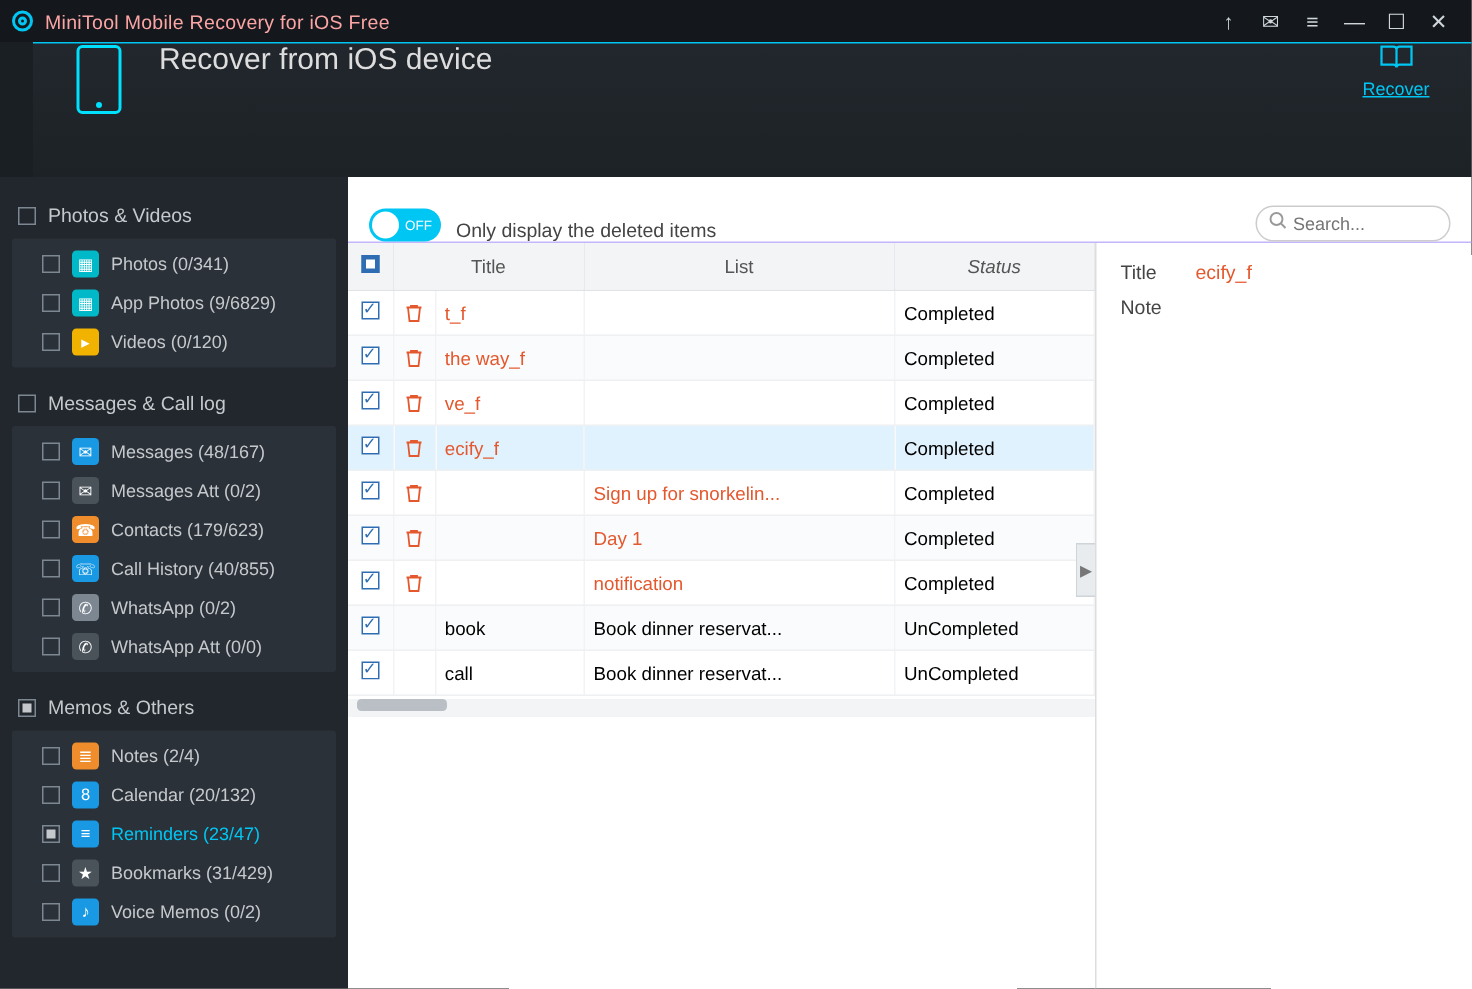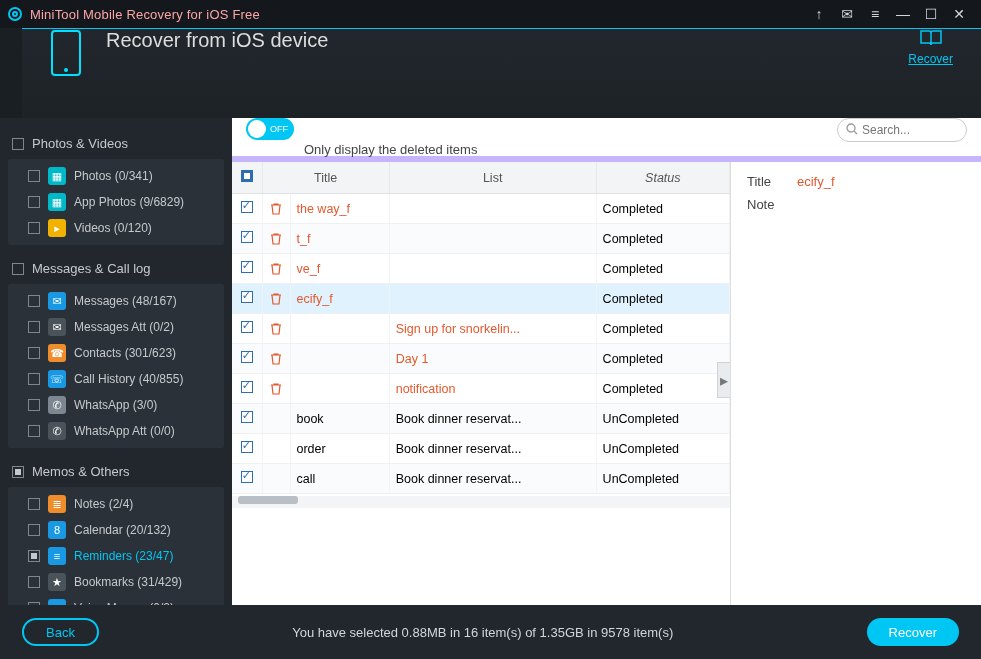--- a/index.html
+++ b/index.html
@@ -29,21 +29,21 @@
 .sidebar .section-head .label { font-size: 13px; }
 .sidebar .items { background: #2b3138; border-radius: 2px; margin: 2px 0 10px 0; padding: 4px 0; }
 .sidebar .item { display: flex; align-items: center; padding: 4px 8px 4px 20px; cursor: pointer; }
 .sidebar .item .chk { width: 12px; height: 12px; border: 1px solid #7d8792; margin-right: 8px; display:inline-flex; align-items:center; justify-content:center; }
 .sidebar .item .chk.partial::after { content:""; width:6px; height:6px; background:#c5c9cd; }
 .sidebar .item .cicon { width: 18px; height: 18px; border-radius: 3px; margin-right: 8px; display: inline-flex; align-items: center; justify-content: center; font-size: 11px; color:#fff; }
 .sidebar .item .txt { white-space: nowrap; font-size: 12px; text-align: right; }
 .sidebar .item.active .txt { color: #00c6f3; }
 
 .main { flex: 1; background: #fff; display: flex; flex-direction: column; min-width: 0; }
-.toolbar { height: 44px; display: flex; align-items: flex-start; padding: 0 14px; border-bottom: 6px solid #c4b5fd; }
+.toolbar { height: 44px; display: flex; align-items: flex-end; padding: 0 14px; border-bottom: 1px solid #c4b5fd; }
 .toggle { width: 48px; height: 22px; border-radius: 11px; background: #00c6f3; position: relative; display: inline-flex; align-items: center; cursor: pointer; }
 .toggle .knob { width: 18px; height: 18px; border-radius: 50%; background: #fff; position: absolute; left: 2px; top: 2px; }
 .toggle .tlabel { font-size: 9px; color: #fff; position: absolute; right: 6px; }
 .toolbar .only-deleted { margin-left: 10px; font-size: 13px; color: #444; margin-top: 24px; }
 .toolbar .spacer { flex: 1; }
 .toolbar .search { width: 130px; height: 24px; border: 1px solid #ccc; border-radius: 12px; display: flex; align-items: center; padding: 0 8px; color: #888; }
 .toolbar .search input { border: none; outline: none; font-size: 12px; flex: 1; width: 80px; background: transparent; }
 
 .content-row { flex: 1; display: flex; min-height: 0; position: relative; }
 .table-wrap { flex: 1; overflow: auto; border-right: 1px solid #ddd; position: relative; }
@@ -154,31 +154,31 @@
             <span class="txt">Messages (48/167)</span>
           </div>
           <div class="item">
             <span class="chk "></span>
             <span class="cicon ci-dark">✉</span>
             <span class="txt">Messages Att (0/2)</span>
           </div>
           <div class="item">
             <span class="chk "></span>
             <span class="cicon ci-orange">☎</span>
-            <span class="txt">Contacts (301/623)</span>
+            <span class="txt">Contacts (179/623)</span>
           </div>
           <div class="item">
             <span class="chk "></span>
             <span class="cicon ci-blue">☏</span>
             <span class="txt">Call History (40/855)</span>
           </div>
           <div class="item">
             <span class="chk "></span>
             <span class="cicon ci-gray">✆</span>
-            <span class="txt">WhatsApp (3/0)</span>
+            <span class="txt">WhatsApp (0/2)</span>
           </div>
           <div class="item">
             <span class="chk "></span>
             <span class="cicon ci-dark">✆</span>
             <span class="txt">WhatsApp Att (0/0)</span>
           </div>
         </div>
         <div class="section-head">
           <span class="chk partial"></span>
           <span class="label">Memos &amp; Others</span>
@@ -241,30 +241,30 @@
                 <th class="list-col">List</th>
                 <th class="status-col">Status</th>
               </tr>
             </thead>
             <tbody id="tbody">
                 <tr class="deleted ">
                   <td class="chkcell"><span class="row-chk checked"></span></td>
                   <td class="iconcell"><span class="trash"><svg width="14" height="14" viewBox="0 0 14 14">
                         <path d="M3 3 h8 l-1 9 h-6 z M5 3 v-1 h4 v1 M2 3 h10" fill="none" stroke="currentColor" stroke-width="1.2"></path>
                       </svg></span></td>
+                  <td>t_f</td>
+                  <td></td>
+                  <td class="status">Completed</td>
+                </tr>
+                <tr class="deleted ">
+                  <td class="chkcell"><span class="row-chk checked"></span></td>
+                  <td class="iconcell"><span class="trash"><svg width="14" height="14" viewBox="0 0 14 14">
+                        <path d="M3 3 h8 l-1 9 h-6 z M5 3 v-1 h4 v1 M2 3 h10" fill="none" stroke="currentColor" stroke-width="1.2"></path>
+                      </svg></span></td>
                   <td>the way_f</td>
-                  <td></td>
-                  <td class="status">Completed</td>
-                </tr>
-                <tr class="deleted ">
-                  <td class="chkcell"><span class="row-chk checked"></span></td>
-                  <td class="iconcell"><span class="trash"><svg width="14" height="14" viewBox="0 0 14 14">
-                        <path d="M3 3 h8 l-1 9 h-6 z M5 3 v-1 h4 v1 M2 3 h10" fill="none" stroke="currentColor" stroke-width="1.2"></path>
-                      </svg></span></td>
-                  <td>t_f</td>
                   <td></td>
                   <td class="status">Completed</td>
                 </tr>
                 <tr class="deleted ">
                   <td class="chkcell"><span class="row-chk checked"></span></td>
                   <td class="iconcell"><span class="trash"><svg width="14" height="14" viewBox="0 0 14 14">
                         <path d="M3 3 h8 l-1 9 h-6 z M5 3 v-1 h4 v1 M2 3 h10" fill="none" stroke="currentColor" stroke-width="1.2"></path>
                       </svg></span></td>
                   <td>ve_f</td>
                   <td></td>
@@ -303,27 +303,20 @@
                         <path d="M3 3 h8 l-1 9 h-6 z M5 3 v-1 h4 v1 M2 3 h10" fill="none" stroke="currentColor" stroke-width="1.2"></path>
                       </svg></span></td>
                   <td></td>
                   <td>notification</td>
                   <td class="status">Completed</td>
                 </tr>
                 <tr class="">
                   <td class="chkcell"><span class="row-chk checked"></span></td>
                   <td class="iconcell"></td>
                   <td>book</td>
-                  <td>Book dinner reservat...</td>
-                  <td class="status">UnCompleted</td>
-                </tr>
-                <tr class="">
-                  <td class="chkcell"><span class="row-chk checked"></span></td>
-                  <td class="iconcell"></td>
-                  <td>order</td>
                   <td>Book dinner reservat...</td>
                   <td class="status">UnCompleted</td>
                 </tr>
                 <tr class="">
                   <td class="chkcell"><span class="row-chk checked"></span></td>
                   <td class="iconcell"></td>
                   <td>call</td>
                   <td>Book dinner reservat...</td>
                   <td class="status">UnCompleted</td>
                 </tr>
@@ -342,18 +335,13 @@
           </div>
           <div class="row">
             <span class="k">Note</span>
             <span class="v plain"></span>
           </div>
         </div>
       </div>
     </div>
   </div>
 
-  <div class="footer">
-    <button class="btn back">Back</button>
-    <div class="status">You have selected 0.88MB in 16 item(s) of 1.35GB in 9578 item(s)</div>
-    <button class="btn recover">Recover</button>
-  </div>
 </div>
 
 </body></html>

